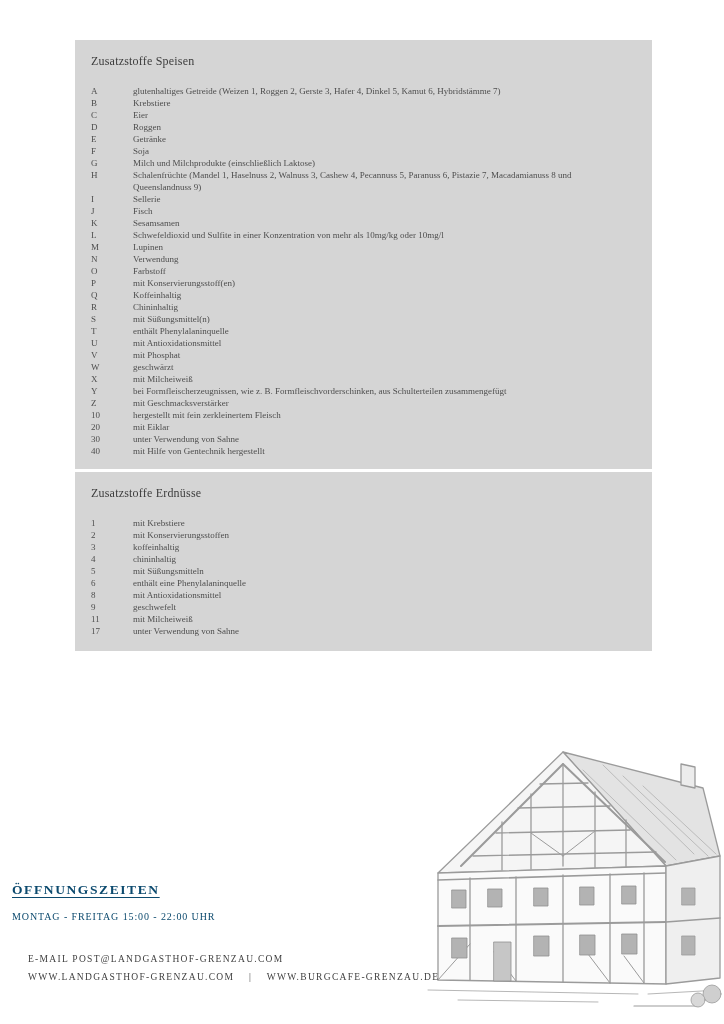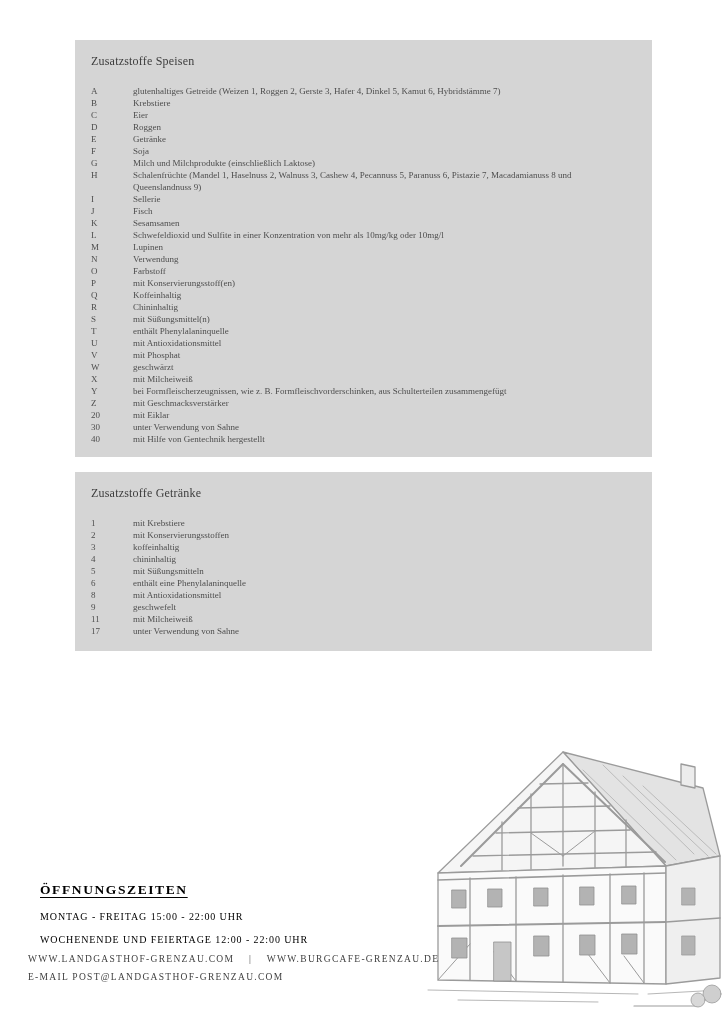--- a/index.html
+++ b/index.html
@@ -39,23 +39,23 @@
   .list .text { flex: 1; }
   .house {
     position: absolute;
     left: 398px;
     top: 738px;
     width: 326px;
     height: 286px;
   }
   .hours {
     position: absolute;
-    left: 40px;
+    left: 12px;
     top: 882px;
-    color: #000000;
+    color: #0c4a6e;
   }
   .hours-title {
     font-size: 13.5px;
     font-weight: 700;
     letter-spacing: 1.6px;
     text-decoration: underline;
     text-underline-offset: 3px;
     margin-bottom: 7px;
   }
   .hours-line {
@@ -183,36 +183,40 @@
         </div>
         <div class="row">
           <span class="code">Y</span>
           <span class="text">bei Formfleischerzeugnissen, wie z. B. Formfleischvorderschinken, aus Schulterteilen zusammengefügt</span>
         </div>
         <div class="row">
           <span class="code">Z</span>
           <span class="text">mit Geschmacksverstärker</span>
         </div>
         <div class="row">
+          <span class="code">10</span>
+          <span class="text">hergestellt mit fein zerkleinertem Fleisch</span>
+        </div>
+        <div class="row">
           <span class="code">20</span>
           <span class="text">mit Eiklar</span>
         </div>
         <div class="row">
           <span class="code">30</span>
           <span class="text">unter Verwendung von Sahne</span>
         </div>
         <div class="row">
           <span class="code">40</span>
           <span class="text">mit Hilfe von Gentechnik hergestellt</span>
         </div>
       </div>
   </section>
 
   <section class="box box-getraenke">
-    <h2 class="box-title">Zusatzstoffe Getränke</h2>
+    <h2 class="box-title">Zusatzstoffe Erdnüsse</h2>
     <div class="list">
         <div class="row">
           <span class="code">1</span>
           <span class="text">mit Krebstiere</span>
         </div>
         <div class="row">
           <span class="code">2</span>
           <span class="text">mit Konservierungsstoffen</span>
         </div>
         <div class="row">
@@ -293,21 +297,20 @@
       <path d="M236 268 L300 268 M240 276 L304 276 M244 284 L308 284" stroke-width="1.2"></path>
 
       <circle cx="314" cy="256" r="9" fill="#cfcfcf" stroke-width="0.8"></circle>
       <circle cx="300" cy="262" r="7" fill="#d8d8d8" stroke-width="0.8"></circle>
     </g>
   </svg>
 
   <div class="hours">
     <div class="hours-title">ÖFFNUNGSZEITEN</div>
     <div class="hours-line">MONTAG - FREITAG 15:00 - 22:00 UHR</div>
-    <div class="hours-line">WOCHENENDE UND FEIERTAGE 12:00 - 22:00 UHR</div>
   </div>
 
   <div class="contact">
+    <div class="contact-line">E-MAIL POST@LANDGASTHOF-GRENZAU.COM</div>
     <div class="contact-line">WWW.LANDGASTHOF-GRENZAU.COM    |    WWW.BURGCAFE-GRENZAU.DE</div>
-    <div class="contact-line">E-MAIL POST@LANDGASTHOF-GRENZAU.COM</div>
   </div>
 
 </div>
 
 </body></html>

